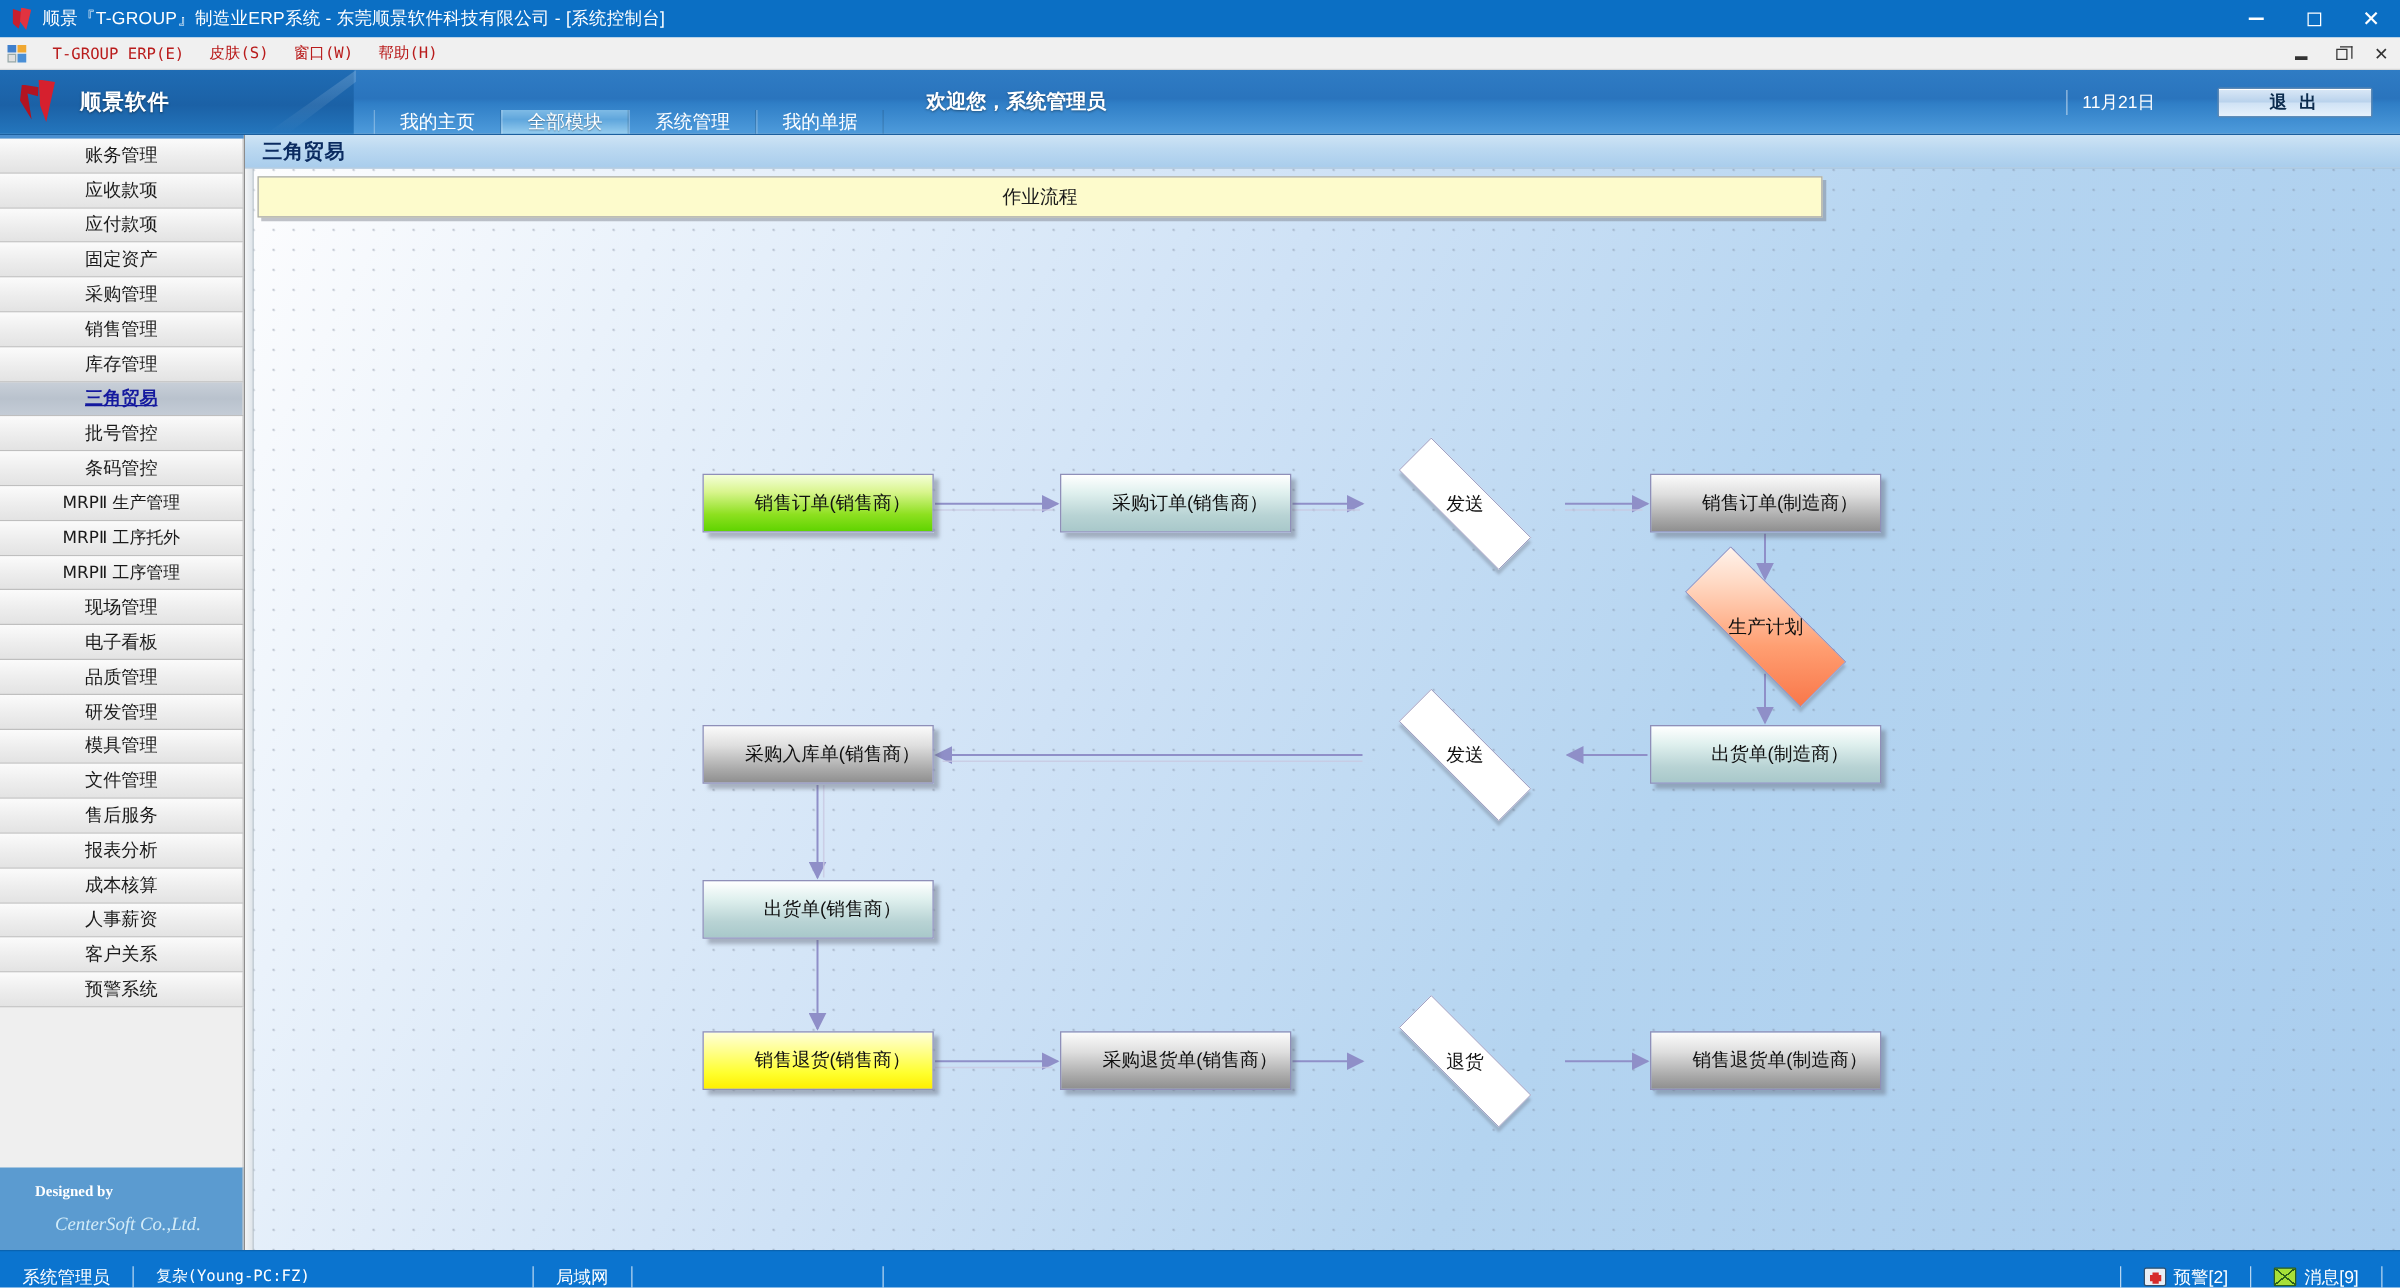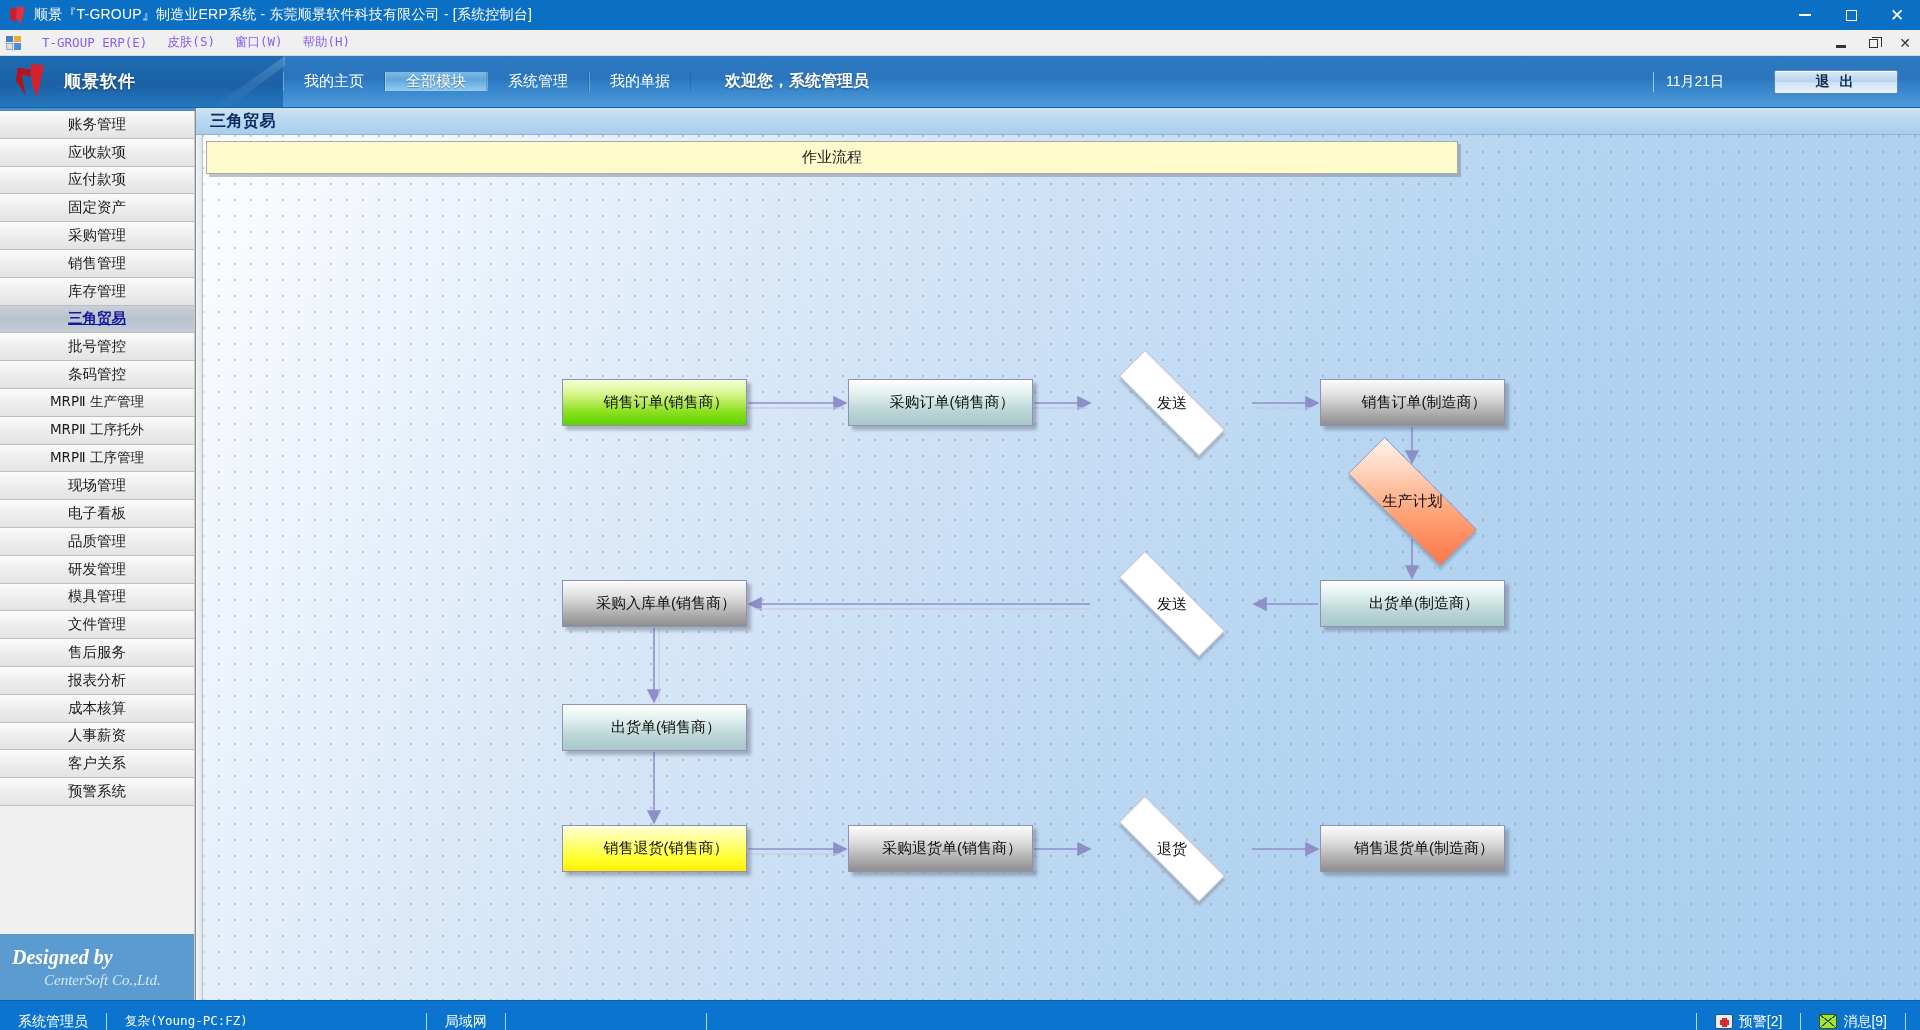--- a/index.html
+++ b/index.html
@@ -70,21 +70,21 @@
   }
   .menu-app-icon i {
     position: absolute; display: block;
   }
   .menu-app-icon .a { left:0; top:0; width:7px; height:6px; background:#3f7fcc; }
   .menu-app-icon .b { left:8px; top:0; width:7px; height:6px; background:#f0a832; }
   .menu-app-icon .c { left:0; top:7px; width:7px; height:7px; background:#e0e0e0; border:1px solid #9aa; }
   .menu-app-icon .d { left:8px; top:7px; width:7px; height:7px; background:#4a8fd6; }
   .menu-item {
     font-family: "DejaVu Sans Mono", "Liberation Mono", monospace;
-    font-size: 12.5px; color: #8b5cf6;
+    font-size: 12.5px; color: #b91c1c;
     padding: 3px 10px;
     white-space: nowrap;
     cursor: default;
   }
   .mdi-ctrls {
     position: absolute; right: 6px; top: 0; height: 26px;
     display: flex; align-items: center; gap: 14px;
     color: #333;
   }
   .mdi-btn { width: 18px; height: 18px; display:flex; align-items:center; justify-content:center; }
@@ -132,21 +132,21 @@
     color:#fff; font-size:17px; font-weight:bold; margin-left:10px;
     letter-spacing:1px;
     text-shadow: 0 1px 2px rgba(0,0,0,.45);
   }
   .brand-swoosh {
     position:absolute; right:-2px; top:0; bottom:0; width:72px;
     background: linear-gradient(to bottom, rgba(255,255,255,.18), rgba(255,255,255,0));
     clip-path: polygon(0 100%, 100% 0, 100% 18%, 24% 100%);
     pointer-events:none;
   }
-  .nav-tabs { display:flex; align-items:center; }
+  .nav-tabs { display:flex; align-items:flex-end;margin-left:16px; }
   .nav-tab {
     display:flex; align-items:center; justify-content:center;
     padding: 0 20px;
     color:#ffffff; font-size:15px;
     border-left: 1px solid rgba(255,255,255,.30);
     border-right: 1px solid rgba(0,0,0,.14);
     white-space:nowrap;
     cursor:pointer;
   }
   .nav-tab.active {
@@ -212,23 +212,23 @@
     border-right:1px solid #c9c9c9;
   }
   .side-footer {
     height: 66px; flex:0 0 66px;
     background: #5b9bd0;
     border-right:1px solid #c9c9c9;
     position:relative;
     color:#ffffff;
   }
   .side-footer .d1 {
-    position:absolute; left:12px; top:12px;
+    position:absolute; left:28px; top:12px;
     font-family:"Liberation Serif","DejaVu Serif",serif;
-    font-style:italic; font-weight:bold; font-size:20px;
+    font-weight:bold; font-size:12px;
     color:#ffffff;
   }
   .side-footer .d2 {
     position:absolute; left:44px; top:38px;
     font-family:"Liberation Serif","DejaVu Serif",serif;
     font-style:italic; font-size:15px;
     color:#d3ecf8;
   }
 
   

